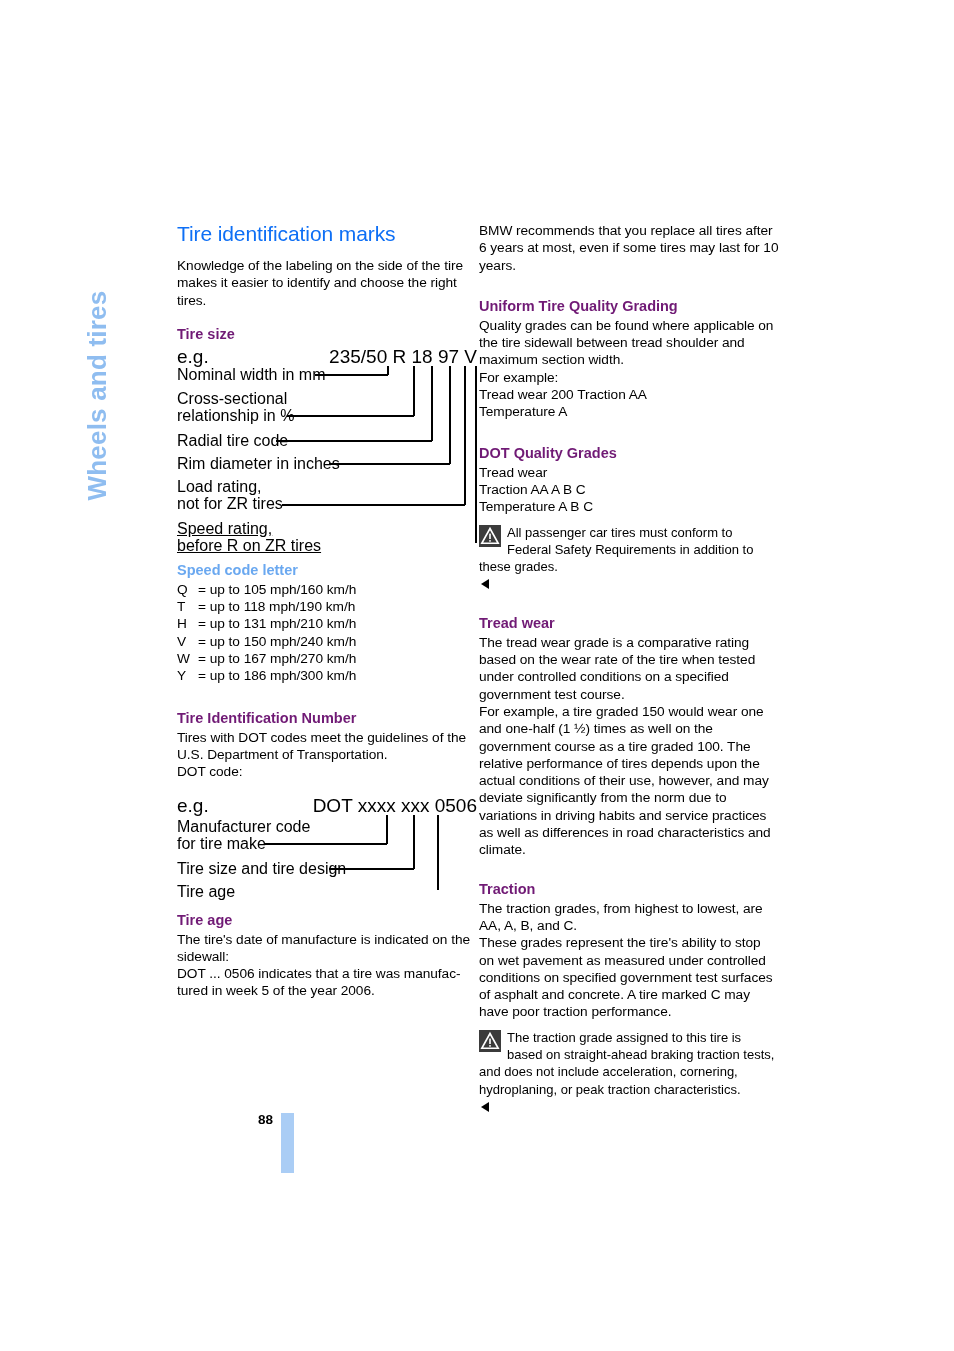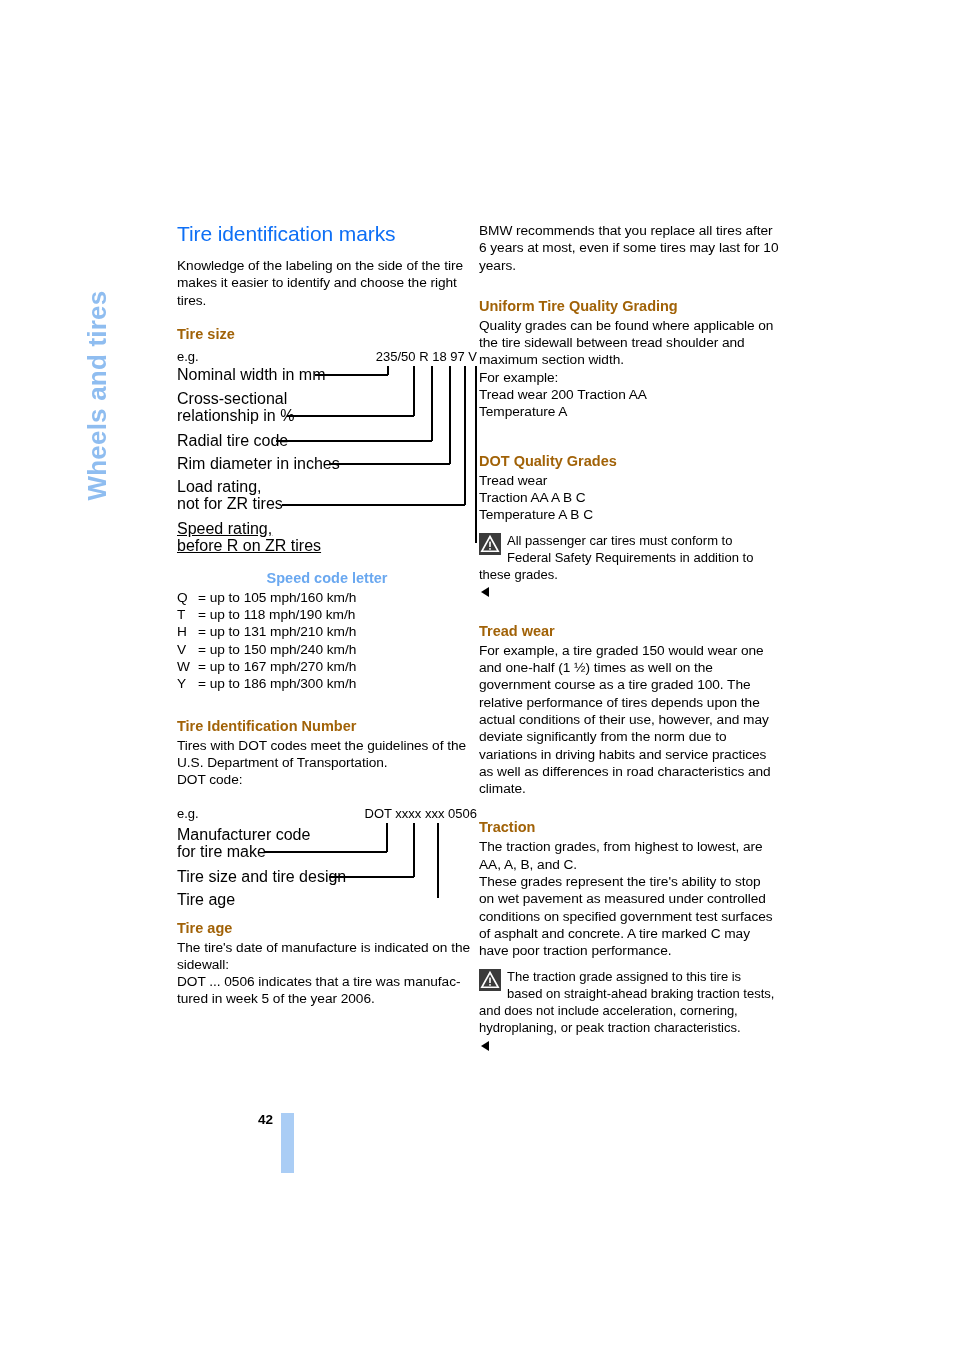--- a/index.html
+++ b/index.html
@@ -56,21 +56,21 @@
   h1.doc-title {
     font-size: 21px;
     font-weight: normal;
     color: #0e6ff5;
     margin: 0 0 11px 0;
     letter-spacing: -0.1px;
   }
   h2.section {
     font-size: 14.5px;
     font-weight: bold;
-    color: #a16207;
+    color: #701a75;
     margin: 17px 0 3px 0;
   }
   h2.section.light {
     color: #6aa8f0;
   }
   p.body {
     font-size: 13.7px;
     line-height: 17.3px;
     margin: 0 0 0 0;
     letter-spacing: -0.05px;
@@ -107,21 +107,21 @@
     margin-left: 2px;
   }
 
   
   .spec {
     position: relative;
     margin-top: 6px;
   }
   .spec-head {
     position: relative;
-    font-size: 13px;
+    font-size: 19px;
     line-height: 17.3px;
     height: 18px;
   }
   .spec-head .eg { position: absolute; left: 0; top: 0; }
   .spec-head .code { position: absolute; right: 0; top: 0; white-space: nowrap; }
 
   .spec-rows { position: relative; }
   .spec-row {
     position: relative;
     font-size: 16px;
@@ -212,21 +212,21 @@
 
           <line x1="105" y1="139" x2="288" y2="139"></line>
           <line x1="288" y1="139" x2="288" y2="-10"></line>
 
           <line x1="148" y1="181" x2="299" y2="181"></line>
           <line x1="299" y1="181" x2="299" y2="-10"></line>
         </svg>
       </div>
     </div>
 
-    <h2 class="section light" style="margin-top:27px;text-align:center;">Speed code letter</h2>
+    <h2 class="section light" style="margin-top:19px;">Speed code letter</h2>
 
     <div>
       <p class="body">
         <span style="display:inline-block;width:21px;">Q</span><span>= up to 105 mph/160 km/h</span>
       </p>
       <p class="body">
         <span style="display:inline-block;width:21px;">T</span><span>= up to 118 mph/190 km/h</span>
       </p>
       <p class="body">
         <span style="display:inline-block;width:21px;">H</span><span>= up to 131 mph/210 km/h</span>
@@ -290,54 +290,55 @@
 
     <p class="body">BMW recommends that you replace all tires after 6 years at most, even if some tires may last for 10 years.</p>
 
     <h2 class="section" style="margin-top:24px;">Uniform Tire Quality Grading</h2>
 
     <p class="body">Quality grades can be found where applicable on the tire sidewall between tread shoulder and maximum section width.</p>
     <p class="body">For example:</p>
     <p class="body gap-sm">Tread wear 200 Traction AA</p>
     <p class="body">Temperature A</p>
 
-    <h2 class="section" style="margin-top:32px;">DOT Quality Grades</h2>
+    <h2 class="section" style="margin-top:24px;">DOT Quality Grades</h2>
 
     <p class="body">Tread wear</p>
     <p class="body">Traction AA A B C</p>
     <p class="body">Temperature A B C</p>
 
     <div class="note">
       <span class="warn-icon">
         <svg width="22" height="22" viewBox="0 0 22 22">
           <polygon points="11,3.5 19.2,18.3 2.8,18.3" fill="none" stroke="#ffffff" stroke-width="1.6" stroke-linejoin="miter"></polygon>
           <rect x="10.2" y="8.6" width="1.6" height="5.4" fill="#ffffff"></rect>
           <rect x="10.2" y="15.1" width="1.6" height="1.6" fill="#ffffff"></rect>
         </svg>
       </span>
       <span class="note-text">All passenger car tires must conform to Federal Safety Requirements in addition to these grades.</span><span class="endmark"></span>
     </div>
 
     <h2 class="section" style="margin-top:22px;">Tread wear</h2>
 
+    <p class="body">The tread wear grade is a comparative rating based on the wear rate of the tire when tested under controlled conditions on a specified government test course.</p>
     <p class="body">For example, a tire graded 150 would wear one and one-half (1 ½) times as well on the government course as a tire graded 100. The relative performance of tires depends upon the actual conditions of their use, however, and may deviate significantly from the norm due to variations in driving habits and service practices as well as differences in road characteristics and climate.</p>
 
     <h2 class="section" style="margin-top:22px;">Traction</h2>
 
     <p class="body">The traction grades, from highest to lowest, are AA, A, B, and C.</p>
     <p class="body">These grades represent the tire's ability to stop on wet pavement as measured under controlled conditions on specified government test surfaces of asphalt and concrete. A tire marked C may have poor traction performance.</p>
 
     <div class="note">
       <span class="warn-icon">
         <svg width="22" height="22" viewBox="0 0 22 22">
           <polygon points="11,3.5 19.2,18.3 2.8,18.3" fill="none" stroke="#ffffff" stroke-width="1.6" stroke-linejoin="miter"></polygon>
           <rect x="10.2" y="8.6" width="1.6" height="5.4" fill="#ffffff"></rect>
           <rect x="10.2" y="15.1" width="1.6" height="1.6" fill="#ffffff"></rect>
         </svg>
       </span>
       <span class="note-text">The traction grade assigned to this tire is based on straight-ahead braking traction tests, and does not include acceleration, cornering, hydroplaning, or peak traction characteristics.</span><span class="endmark"></span>
     </div>
   </div>
 
-  <div class="folio">42</div>
+  <div class="folio">88</div>
   <div class="folio-bar"></div>
 
 </div>
 
 </body></html>

